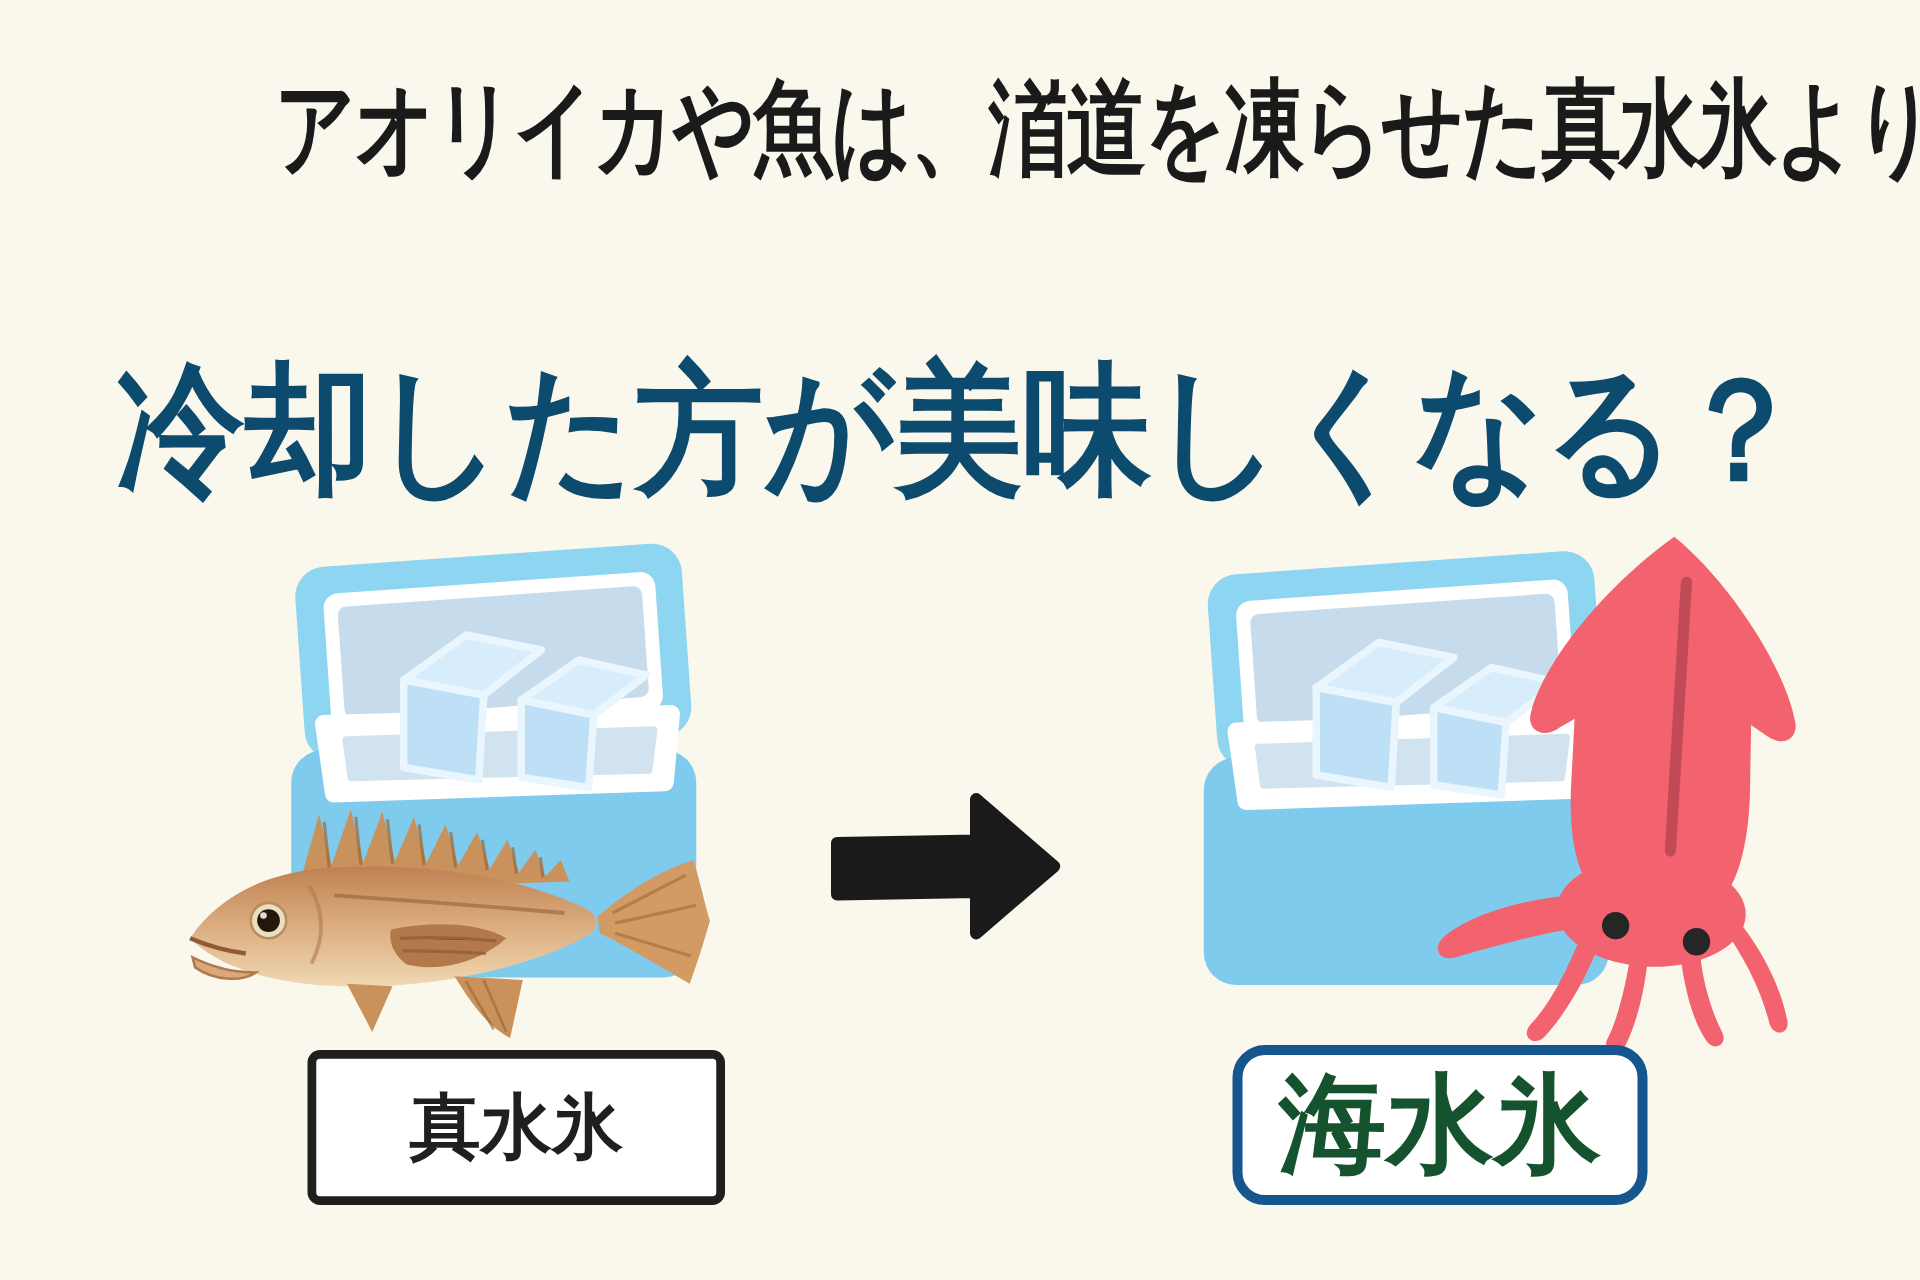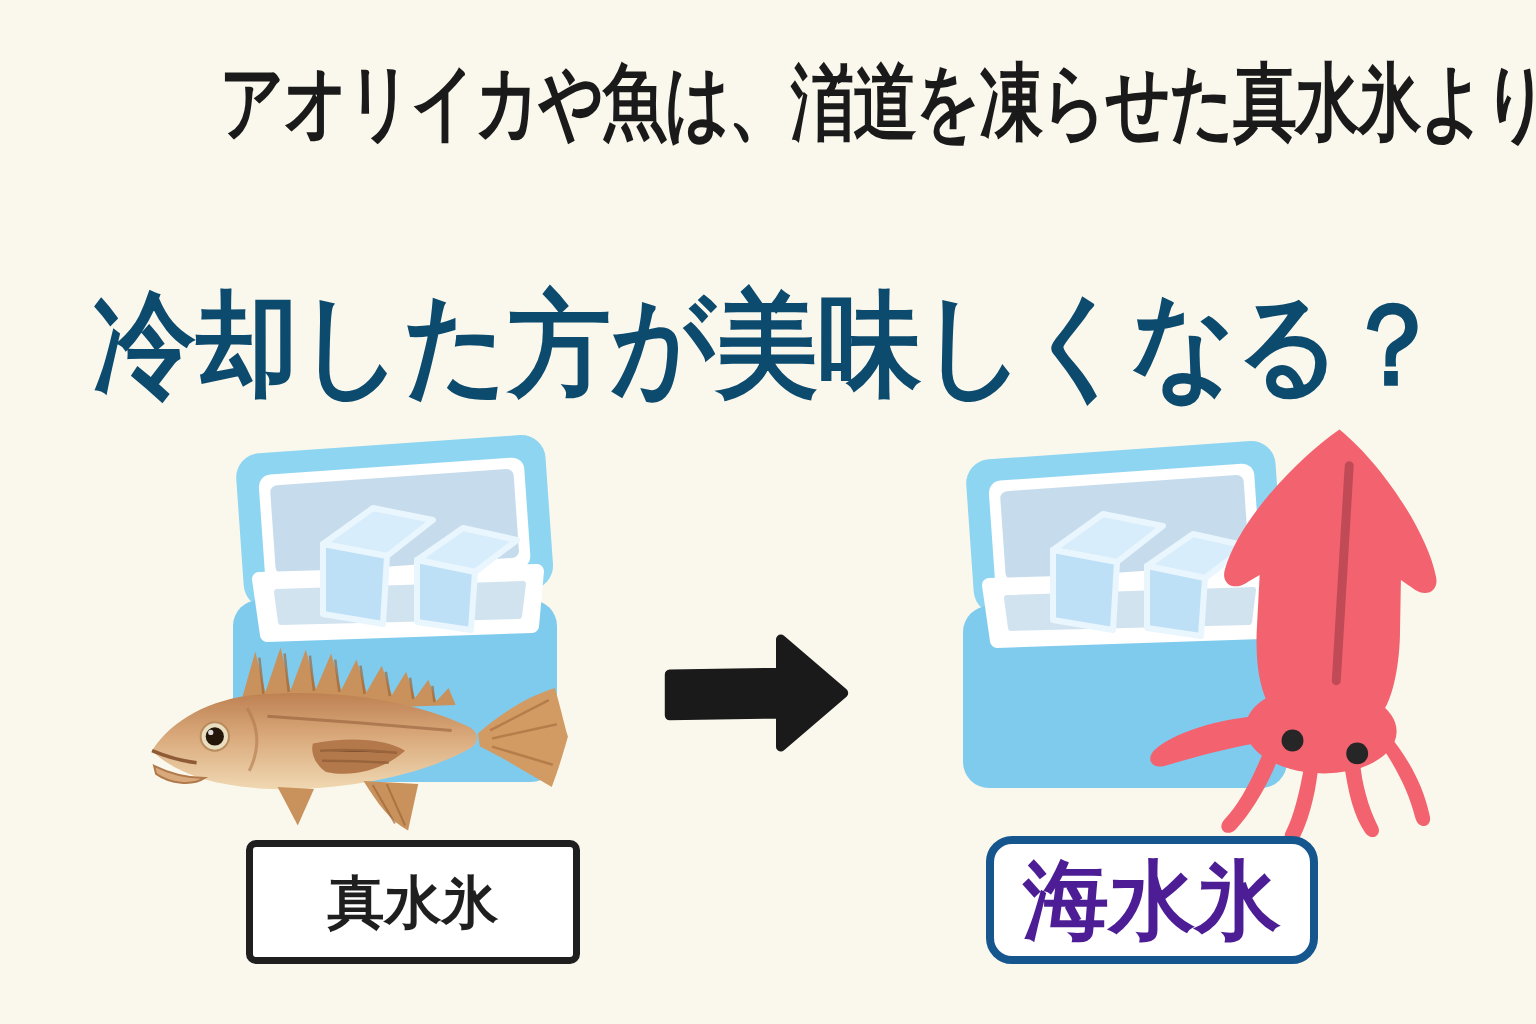--- a/index.html
+++ b/index.html
@@ -17,21 +17,21 @@
   .cooler-right{left:935px;top:438px;width:380px;height:355px;}
   .fish{left:146px;top:636px;width:425px;height:205px;}
   .arrow{left:656px;top:626px;width:200px;height:135px;}
   .squid{left:1140px;top:424px;width:305px;height:418px;}
   
   .badge{position:absolute;background:#FFFFFF;display:flex;align-items:center;justify-content:center;
          font-weight:900;line-height:1;}
   .badge-left{left:218px;top:840px;width:320px;height:110px;border:7px solid #1F1F1F;
               border-radius:10px;color:#1F1F1F;font-size:57px;margin-left:28px;}
   .badge-right{left:986px;top:836px;width:316px;height:112px;border:8px solid #15568E;
-               border-radius:26px;color:#4c1d95;font-size:86px;text-align:right;}
+               border-radius:26px;color:#14532d;font-size:86px;text-align:right;}
 </style>
 </head>
 <body>
 
 <div class="stage">
 
   <svg width="0" height="0" style="position:absolute" aria-hidden="true">
     <defs>
       <linearGradient id="fishGrad" x1="0" y1="0" x2="0" y2="1">
         <stop offset="0%" stop-color="#BE8152"></stop>

